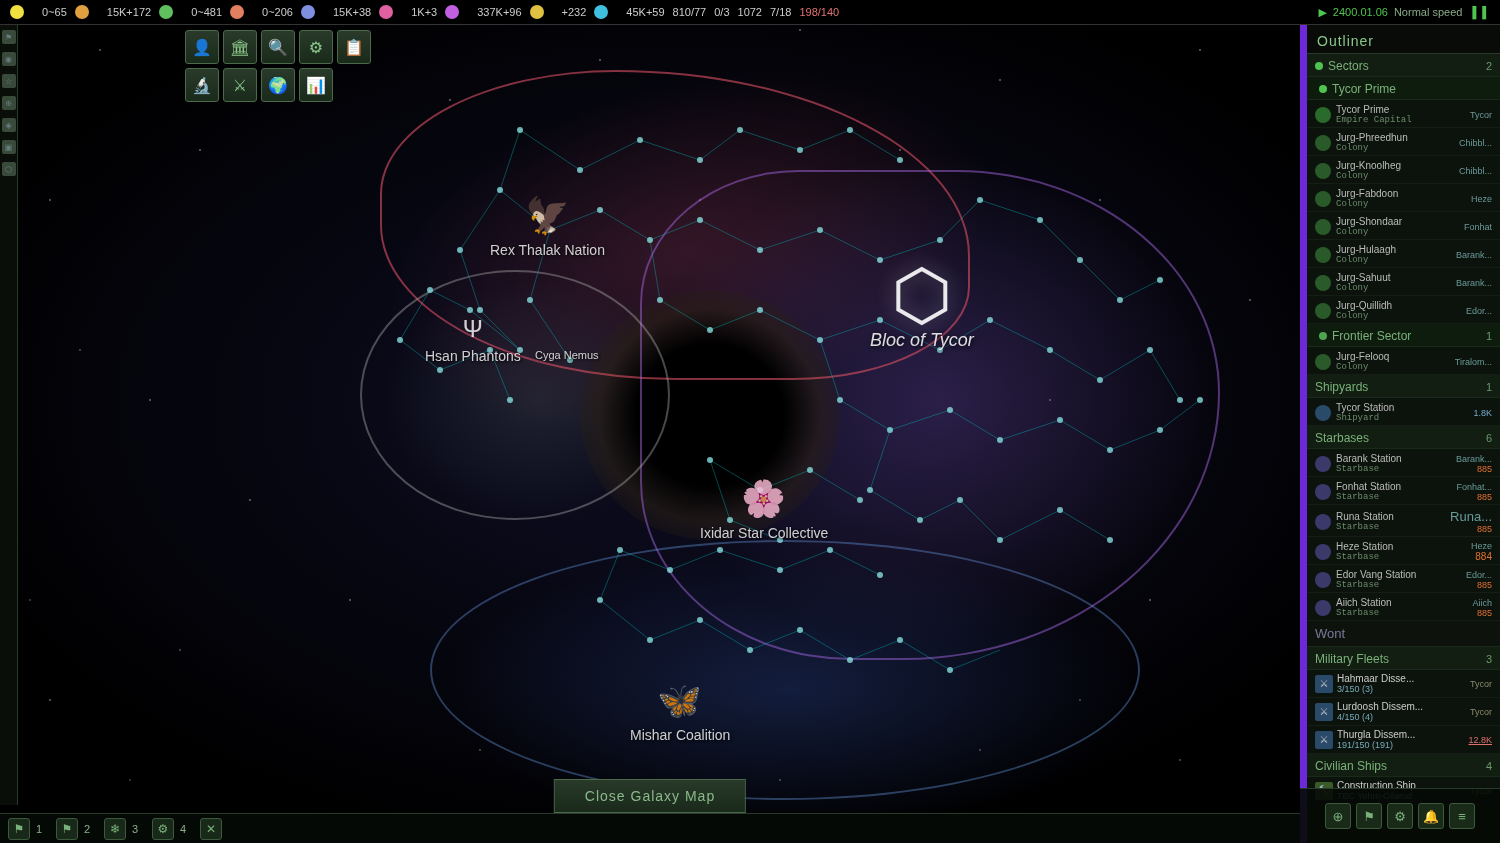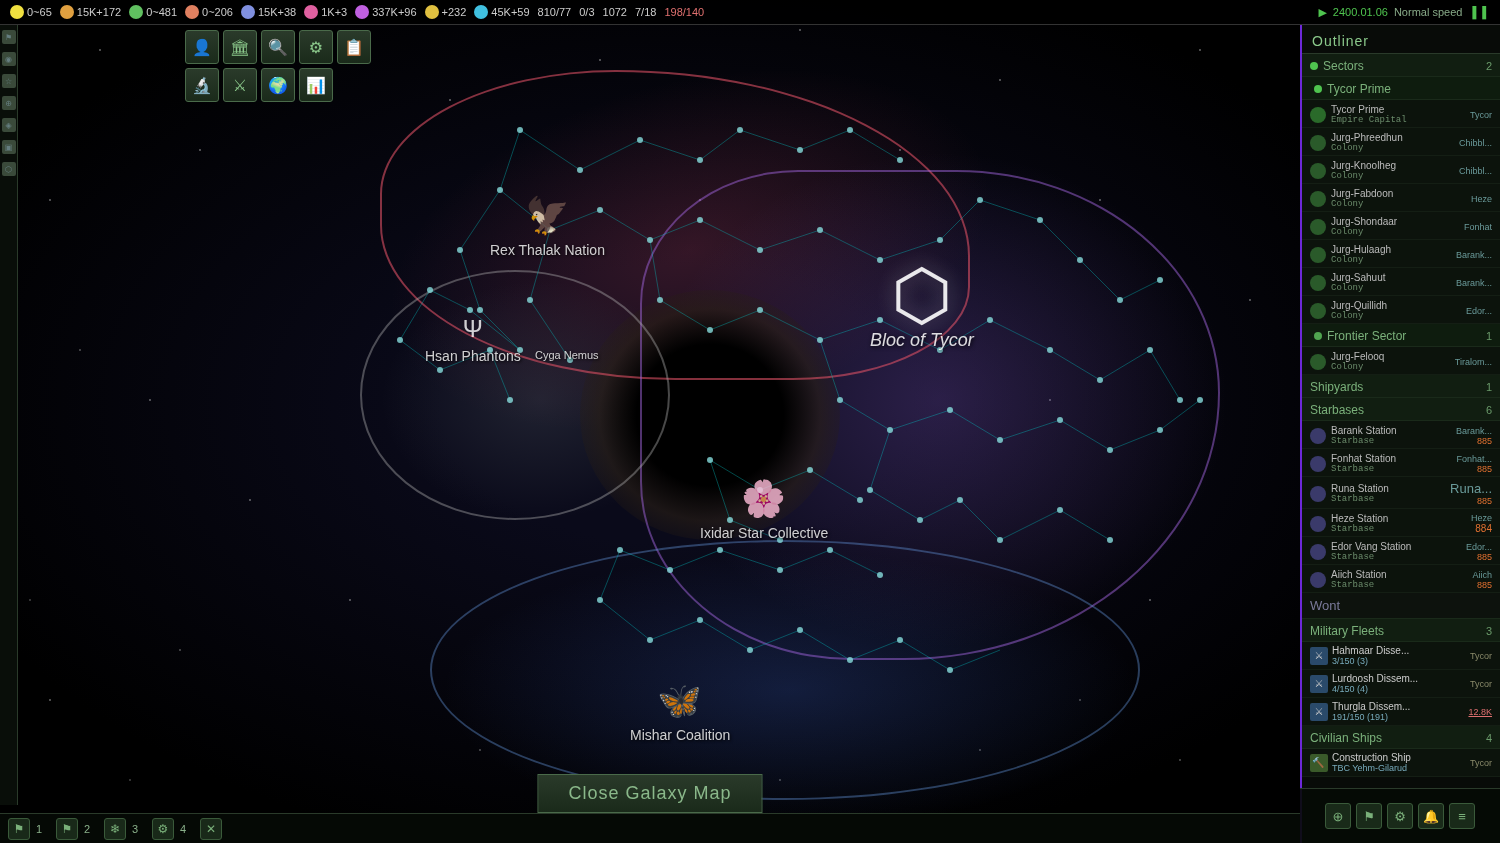--- a/index.html
+++ b/index.html
@@ -182,21 +182,21 @@
     
     #close-map-btn {
       position: absolute;
       bottom: 30px;
       left: 50%;
       transform: translateX(-50%);
       background: linear-gradient(180deg, #2a3a2a 0%, #1a2a1a 100%);
       border: 1px solid #4a6a4a;
       color: #8ab88a;
       padding: 8px 30px;
-      font-size: 18px;
+      font-size: 14px;
       cursor: pointer;
       z-index: 10;
       letter-spacing: 1px;
       text-align: center;
     }
 
     
     #top-bar {
       position: absolute;
       top: 0; left: 0;
@@ -206,21 +206,21 @@
       border-bottom: 1px solid #333;
       z-index: 20;
       display: flex;
       align-items: center;
       padding: 0 10px;
       gap: 8px;
     }
     .resource-item {
       display: flex;
       align-items: center;
-      gap: 3px;
+      gap: 18px;
       font-size: 11px;
       color: #ccc;
     }
     .resource-icon {
       width: 14px; height: 14px;
       border-radius: 50%;
       display: inline-block;
     }
     .res-energy { background: #f0e040; }
     .res-minerals { background: #e0a040; }
@@ -289,21 +289,21 @@
       cursor: pointer;
     }
 
     
     #outliner {
       position: absolute;
       top: 25px; right: 0;
       width: 200px;
       height: 818px;
       background: rgba(8,12,8,0.95);
-      border-left: 2px solid #6d28d9;
+      border-left: 7px solid #6d28d9;
       z-index: 20;
       overflow-y: auto;
       overflow-x: hidden;
     }
     #outliner::-webkit-scrollbar { width: 4px; }
     #outliner::-webkit-scrollbar-track { background: #0a0f0a; }
     #outliner::-webkit-scrollbar-thumb { background: #3a5a3a; }
 
     .outliner-title {
       font-size: 14px;
@@ -872,20 +872,28 @@
     </div>
     <div class="sub-right">Tiralom...</div>
   </div>
 
   <div class="outliner-section-header">
     <span class="section-name">
       <span>Shipyards</span>
     </span>
     <span class="count">1</span>
   </div>
+  <div class="sub-section">
+    <div class="sub-icon" style="background:#2a4a6a;"></div>
+    <div class="sub-text">
+      <div class="sub-name">Tycor Station</div>
+      <div class="sub-detail">Shipyard</div>
+    </div>
+    <div class="sub-right" style="color:#7ac;">1.8K</div>
+  </div>
 
   <div class="outliner-section-header">
     <span class="section-name">
       <span>Starbases</span>
     </span>
     <span class="count">6</span>
   </div>
   <div class="sub-section">
     <div class="sub-icon" style="background:#3a3a6a;"></div>
     <div class="sub-text">

